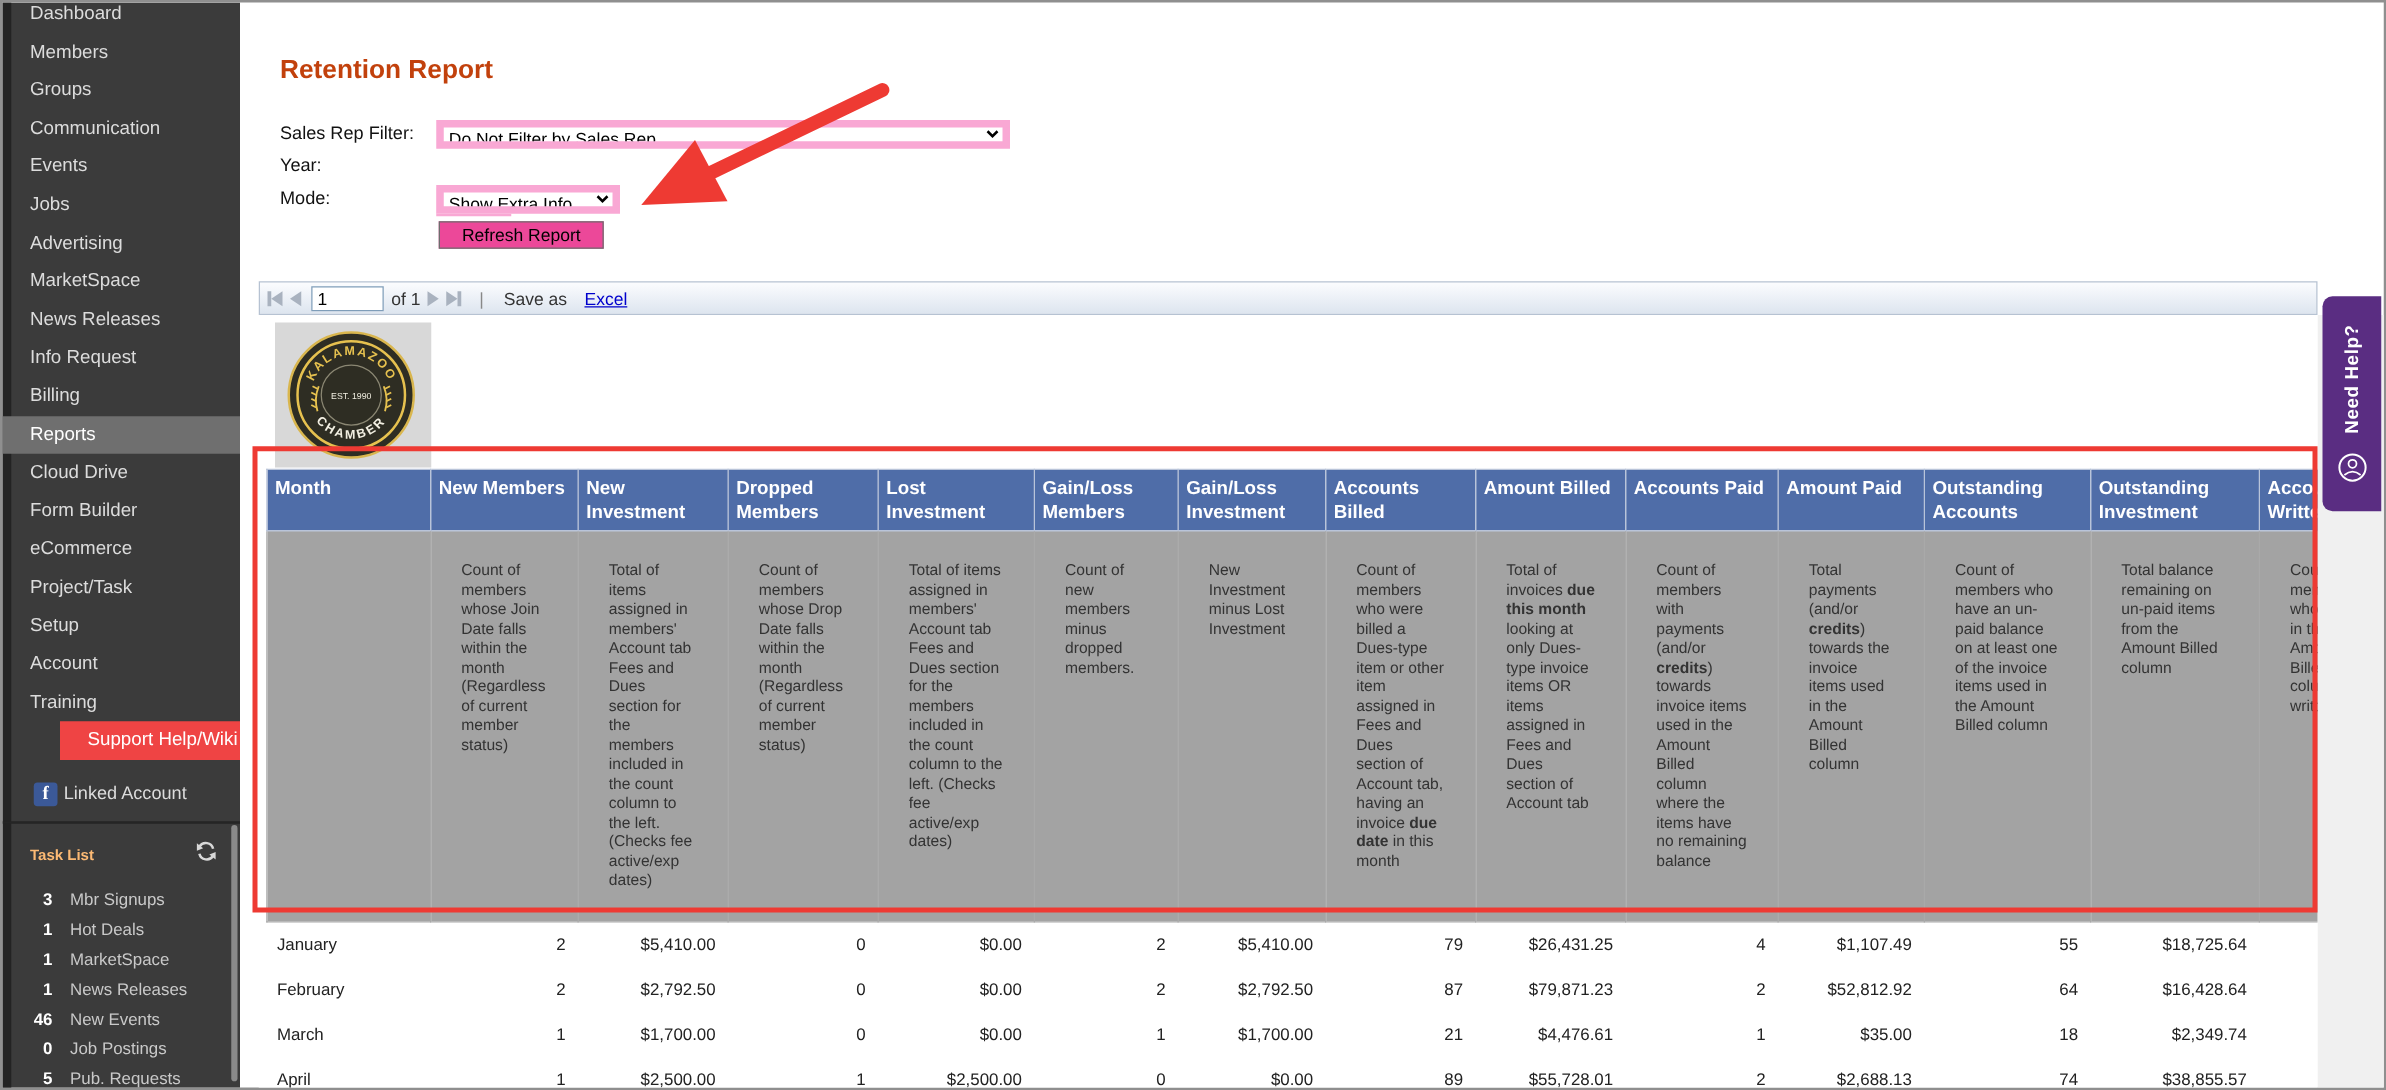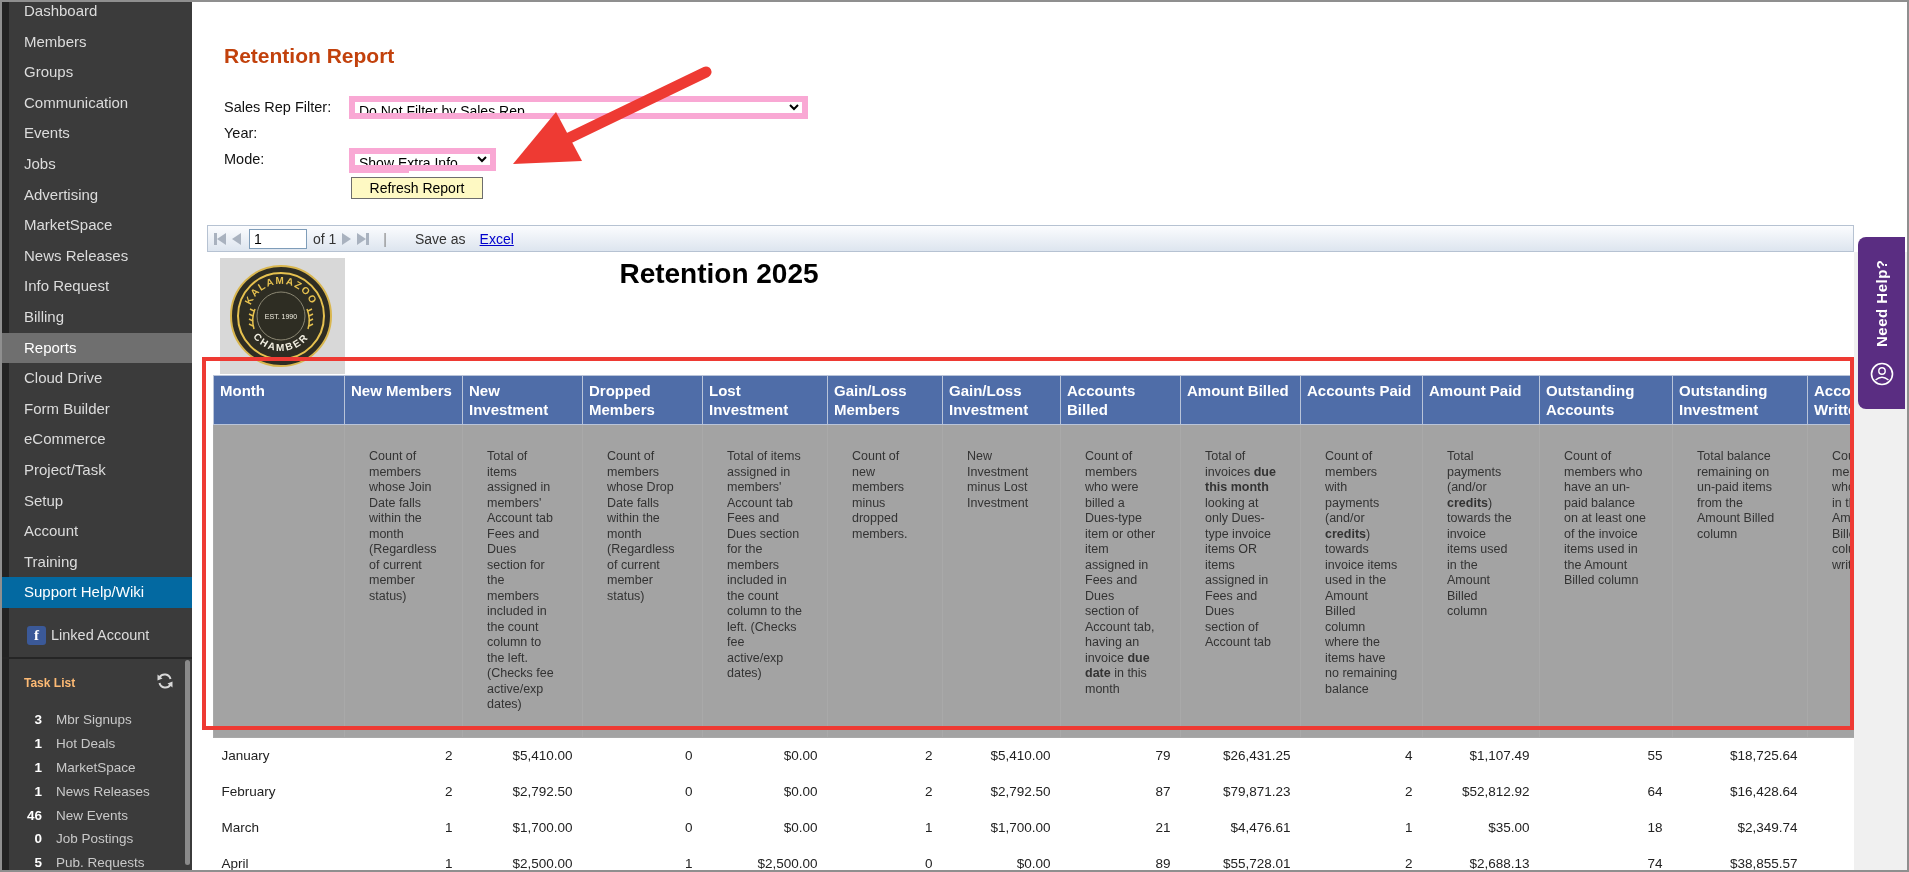--- a/index.html
+++ b/index.html
@@ -5,53 +5,53 @@
   * { margin:0; padding:0; box-sizing:border-box; }
   html,body { font-family:"Liberation Sans","DejaVu Sans",sans-serif; background:#fff; }
   .screen { position:relative; width:1909px; height:872px; overflow:hidden; background:#fff; border:2px solid #8f8f8f; }
 
   
   .sidebar { position:absolute; left:0; top:0; width:190px; height:872px; background:#3b3b3b; color:#d9d9d9; }
   .sidebar .edge { position:absolute; left:0; top:0; width:7px; height:872px; background:#232323; }
   .menu { list-style:none; position:absolute; top:-6px; left:0; width:100%; }
   .menu li { height:30.6px; line-height:30.6px; padding-left:22px; font-size:15px; color:#dcdcdc; cursor:pointer; white-space:nowrap; }
   .menu li.active { background:#6f6f6f; color:#fff; }
-  .menu li.support { background:#0369a1; color:#fff; }
+  .menu li.support { background:#ef4444; color:#fff;margin-left:46px; }
   .fb-row { position:absolute; top:620px; left:0; width:100%; height:26px; display:flex; align-items:center; cursor:pointer; }
   .fb-icon { width:19px; height:19px; margin-left:25px; background:#3b5998; border-radius:3px; color:#fff; font-weight:bold; font-size:15px; text-align:center; line-height:19px; font-family:"Liberation Serif",serif; }
   .fb-row span.lbl { margin-left:5px; font-size:14.5px; color:#dcdcdc; }
   .side-divider { position:absolute; top:655px; left:0; width:190px; border-top:2px solid #252525; }
   .tasklist-head { position:absolute; top:670px; left:22px; width:150px; display:flex; justify-content:space-between; align-items:center; }
   .tasklist-head .t { font-size:12px; font-weight:bold; color:#fdba74; }
   .task-items { position:absolute; top:706px; left:0; width:100%; }
   .task-row { height:23.8px; display:flex; align-items:center; font-size:13.5px; cursor:pointer; }
   .task-row .cnt { width:40px; text-align:right; font-weight:bold; color:#fff; }
   .task-row .tl { margin-left:14px; color:#c9c9c9; }
   .side-scroll { position:absolute; right:2px; top:658px; width:5px; height:205px; background:#8a8a8a; border-radius:3px; }
 
   
   .page-title { position:absolute; left:222px; top:42px; font-size:21px; font-weight:bold; color:#c2410c; }
   .filter-label { position:absolute; left:222px; font-size:14.5px; color:#111; }
   select { font-family:"Liberation Sans",sans-serif; font-size:14px; height:23px; border:6px solid #f9a8d4; background:#fff; }
   .sel-salesrep { position:absolute; left:347px; top:94px; width:459px; }
   .sel-year { position:absolute; left:347px; top:120px; width:60px;margin-top:28px; }
   .sel-mode { position:absolute; left:347px; top:146px; width:147px; }
-  .btn-refresh { position:absolute; left:349px; top:175px; width:132px; height:22px; background:#fef9c3; border:1px solid #6d6d6d; font-size:14px; font-family:"Liberation Sans",sans-serif; cursor:pointer; }
+  .btn-refresh { position:absolute; left:349px; top:175px; width:132px; height:22px; background:#ec4899; border:1px solid #6d6d6d; font-size:14px; font-family:"Liberation Sans",sans-serif; cursor:pointer; }
 
   
   .toolbar { position:absolute; left:205px; top:223px; width:1647px; height:27px; background:linear-gradient(#fbfcfe,#dde5ef); border:1px solid #b6c2d2; display:flex; align-items:center; font-size:14px; color:#333; }
   .pg-ic { display:inline-flex; align-items:center; margin-left:6px; cursor:default; }
   .tri { width:0; height:0; border-top:6px solid transparent; border-bottom:6px solid transparent; }
   .tri.left { border-right:9px solid #a9b2bf; }
   .tri.right { border-left:9px solid #a9b2bf; }
   .bar { width:3px; height:12px; background:#a9b2bf; }
   .page-input { width:58px; height:20px; margin-left:8px; border:1px solid #7f9db9; font-size:14px; padding-left:4px; font-family:"Liberation Sans",sans-serif; }
   .of-label { margin-left:6px; }
   .tb-sep { margin-left:14px; color:#888; }
-  .saveas { margin-left:28px; }
+  .saveas { margin-left:16px; }
   .excel-link { margin-left:14px; color:#0000cc; text-decoration:underline; cursor:pointer; }
 
   
   .report { position:absolute; left:205px; top:250px; width:1647px; height:622px; background:#fff; overflow:hidden; }
   .right-gutter { position:absolute; left:1852px; top:250px; width:57px; height:622px; background:#f0f0f0; }
   .logo-block { position:absolute; left:13px; top:6px; width:125px; height:116px; background:#d8d8d8; }
   .report-title { position:absolute; left:312px; top:6px; width:400px; text-align:center; font-size:28px; font-weight:bold; color:#000; font-family:"Liberation Sans","DejaVu Sans",sans-serif; }
 
   table.rpt { position:absolute; left:6px; top:123px; border-collapse:collapse; table-layout:fixed; width:1714px; }
   table.rpt th { background:#4f6da8; color:#fff; font-size:15px; font-weight:bold; text-align:left; vertical-align:top; padding:5px 6px; line-height:19px; border:1px solid #b9c4d9; height:47px; }
@@ -219,21 +219,20 @@
             <path d="M 25 47 L 21 45"></path>
           <path d="M 79 65 Q 82 55 78 45"></path>
             <path d="M 80 62 L 84 60"></path>
             <path d="M 80 57 L 84 55"></path>
             <path d="M 80 52 L 84 50"></path>
             <path d="M 79 47 L 83 45"></path>
         </g>
       </svg>
     </div>
 
-    <div class="report-title">Retention 2025</div>
 
     <table class="rpt">
       <colgroup>
         <col style="width:131px">
           <col style="width:118px">
           <col style="width:120px">
           <col style="width:120px">
         <col style="width:125px">
           <col style="width:115px">
           <col style="width:118px">

